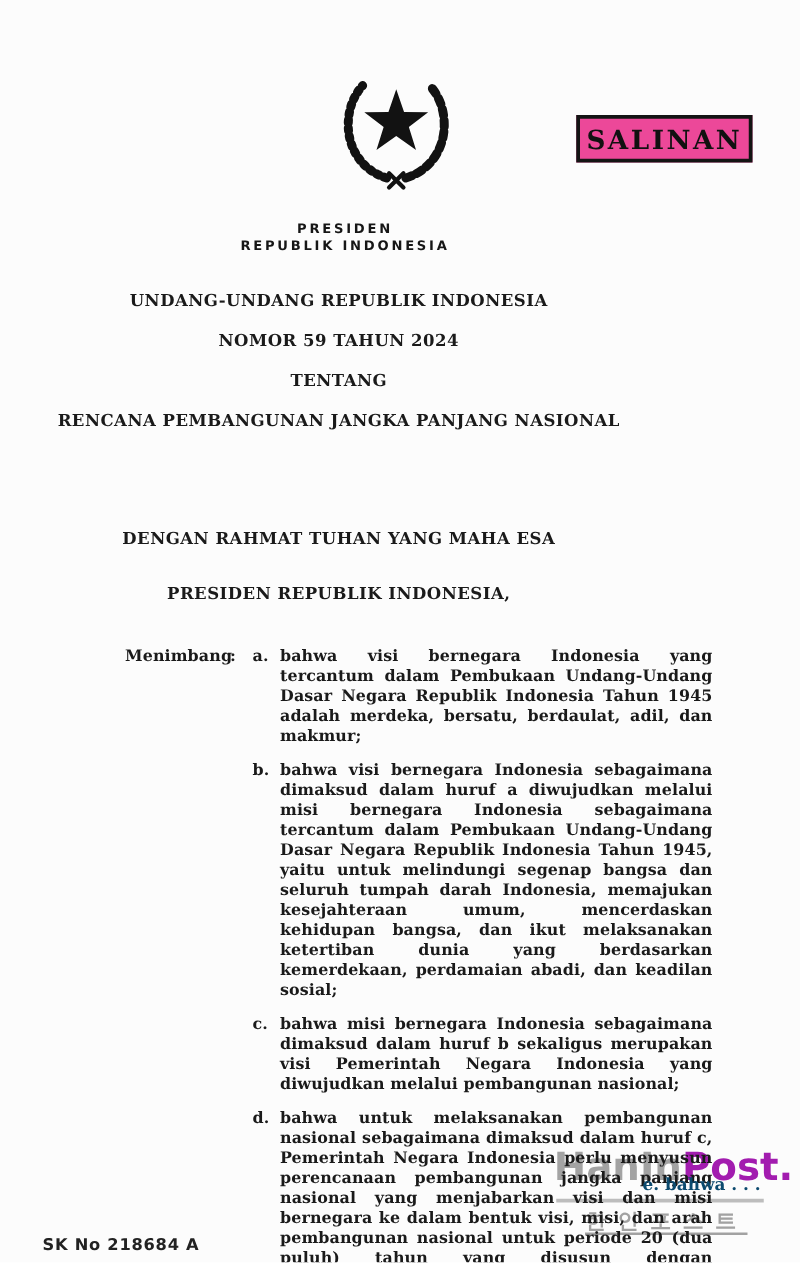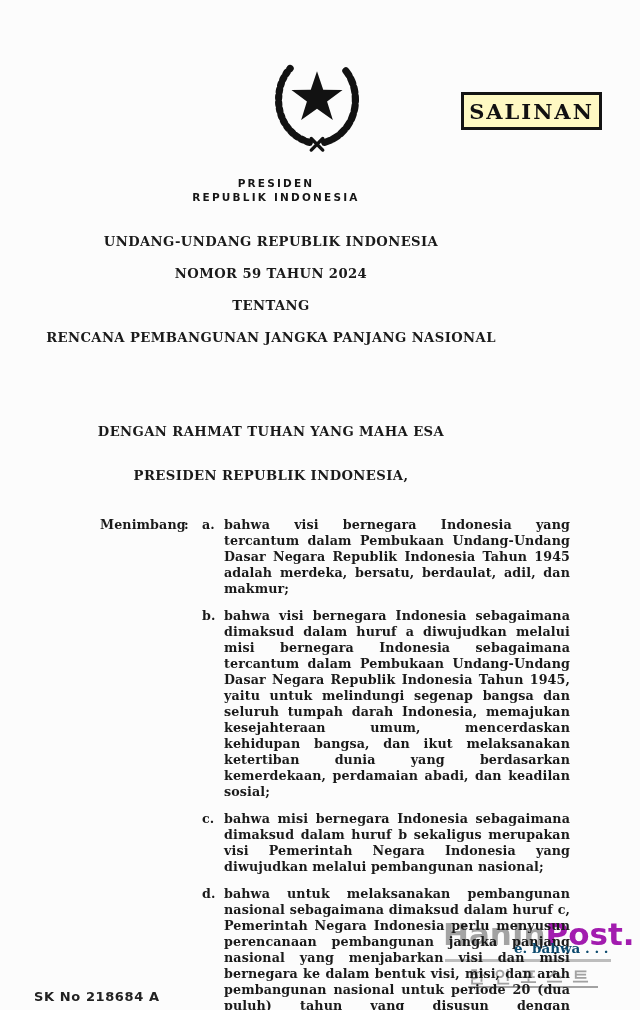--- a/index.html
+++ b/index.html
@@ -24,21 +24,21 @@
     font-family:"DejaVu Sans", sans-serif;
     font-weight:bold; font-size:10.5px;
     letter-spacing:2.2px; line-height:14px;
     color:#161616;
   }
   
   .stamp {
     position:absolute; left:461px; top:92px;
     width:141px; height:38px;
     border:3px solid #141414;
-    background:#fef9c3;
+    background:#ec4899;
     display:flex; align-items:center; justify-content:center;
     font-weight:bold; font-size:21px; letter-spacing:2px;
     color:#111;
   }
   
   .cline {
     position:absolute; left:0; width:542px;
     text-align:center; font-weight:bold;
     font-size:13.2px; letter-spacing:0.4px;
     color:#1a1a1a;

